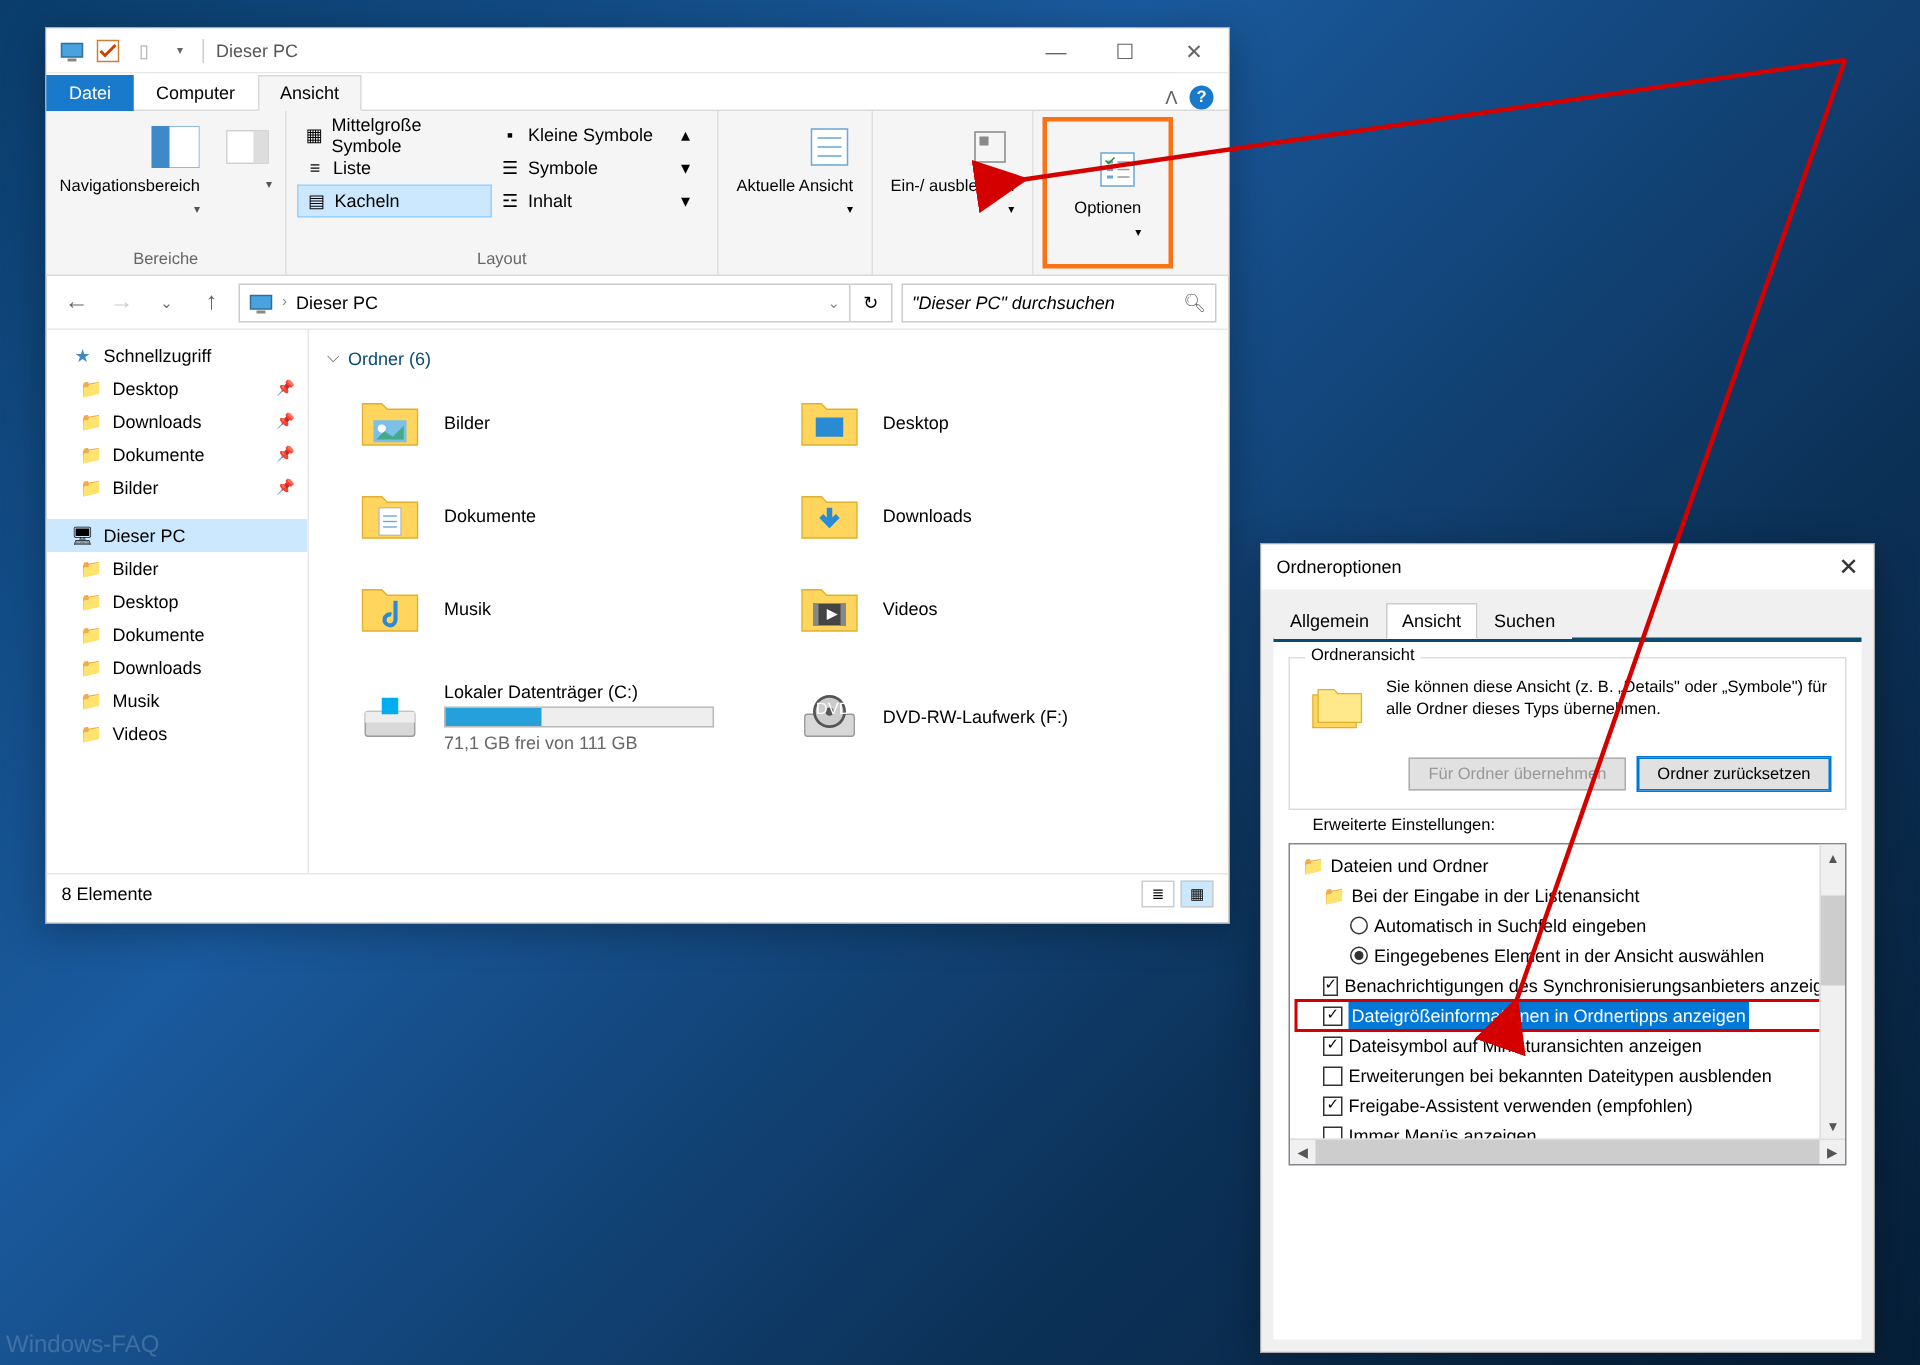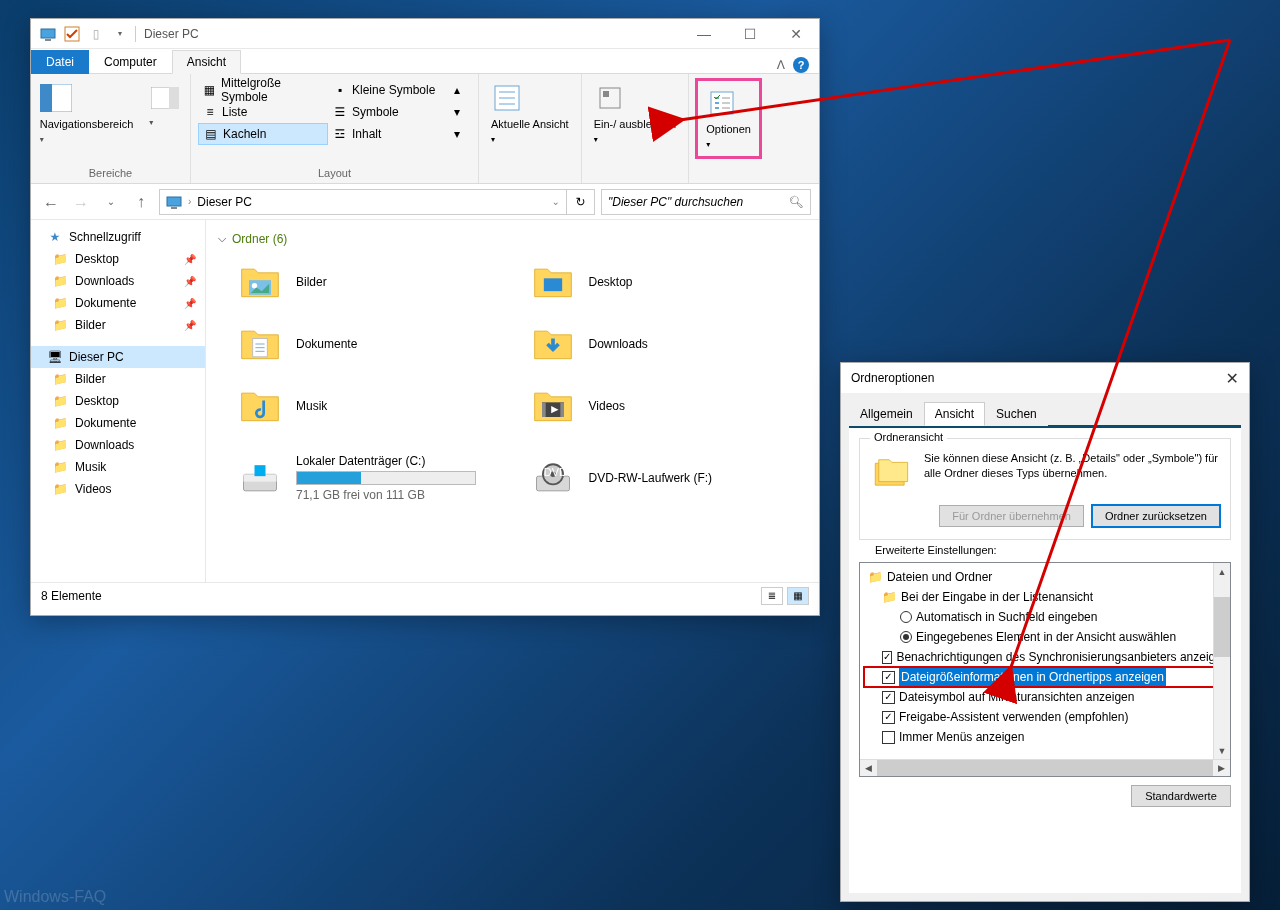--- a/index.html
+++ b/index.html
@@ -16,44 +16,44 @@
 .tabs{height:25px;display:flex;align-items:end;padding-left:0;background:#fff;border-bottom:1px solid #dadada}
 .tab{padding:4px 14px;border:1px solid transparent;position:relative;top:1px}
 .tab.blue{background:#1979ca;color:#fff;border:1px solid #1979ca}
 .tab.active{background:#f5f5f5;border:1px solid #dadada;border-bottom:1px solid #f5f5f5}
 .tabs-right{margin-left:auto;display:flex;align-items:center;gap:8px;padding-right:10px}
 .help-circle{width:16px;height:16px;border-radius:50%;background:#1979ca;color:#fff;display:flex;align-items:center;justify-content:center;font-size:11px;font-weight:bold}
 .ribbon{background:#f5f5f5;height:110px;display:flex;border-bottom:1px solid #dadada}
 .ribbon-group{border-right:1px solid #e0e0e0;padding:4px 6px 0;display:flex;flex-direction:column;align-items:center}
 .ribbon-group .grp-body{flex:1;display:flex;gap:4px;align-items:flex-start}
 .ribbon-group .grp-label{font-size:11px;color:#666;padding:2px 0 4px;text-align:center;width:100%}
-.big-btn{display:flex;flex-direction:column;align-items:flex-start;justify-content:flex-start;padding:4px 6px;min-width:55px;text-align:center;line-height:1.2;gap:4px}
+.big-btn{display:flex;flex-direction:column;align-items:flex-end;justify-content:flex-start;padding:4px 6px;min-width:55px;text-align:center;line-height:1.2;gap:4px}
 .big-btn .ico{width:32px;height:32px;display:flex;align-items:center;justify-content:center}
 .big-btn span{font-size:11px}
 .layout-grid{display:grid;grid-template-columns:130px 120px 18px;grid-auto-rows:22px;gap:0;border:1px solid transparent}
 .layout-item{display:flex;align-items:center;gap:4px;padding:2px 4px;font-size:11px}
 .layout-item.sel{background:#cce8ff;border:1px solid #99d1ff}
 .layout-item .li-ico{width:16px;height:16px;display:inline-flex;align-items:center;justify-content:center}
-.opt-highlight{border:3px solid #ec4899;padding:2px}
+.opt-highlight{border:3px solid #f97316;padding:12px}
 .addrbar{height:36px;display:flex;align-items:center;padding:4px 8px;gap:6px;border-bottom:1px solid #e8e8e8}
 .nav-arrow{width:24px;height:24px;display:flex;align-items:center;justify-content:center;color:#666;font-size:16px}
 .addr-field{flex:1;height:26px;border:1px solid #ccc;display:flex;align-items:center;padding:0 6px;gap:6px}
 .addr-field .crumb{color:#000}
 .addr-refresh{width:28px;height:26px;border:1px solid #ccc;border-left:0;display:flex;align-items:center;justify-content:center}
 .search-field{width:210px;height:26px;border:1px solid #ccc;display:flex;align-items:center;padding:0 6px;color:#888;font-style:italic}
 .search-field .srch-ico{margin-left:auto;color:#666;font-style:normal}
 .body{display:flex;height:362px}
 .sidebar{width:175px;border-right:1px solid #e8e8e8;overflow-y:auto;padding:6px 0}
 .sb-item{display:flex;align-items:center;gap:6px;padding:3px 8px 3px 22px;position:relative}
 .sb-item.top{padding-left:16px;font-weight:400}
 .sb-item.sel{background:#cce8ff}
 .sb-item .pin{margin-left:auto;color:#888;font-size:10px}
 .sb-ico{width:16px;height:16px;display:inline-flex;align-items:center;justify-content:center}
 .content{flex:1;padding:8px 12px;overflow:auto;position:relative}
-.section-hdr{color:#4d7c0f;padding:4px 0 8px 14px;cursor:default;position:relative}
+.section-hdr{color:#0c4a6e;padding:4px 0 8px 14px;cursor:default;position:relative}
 .section-hdr::before{content:"⌵";position:absolute;left:0;top:4px;color:#666;font-size:11px}
 .tiles{display:grid;grid-template-columns:1fr 1fr;gap:6px 10px;margin-bottom:16px;padding-left:14px}
 .tile{display:flex;align-items:center;gap:12px;padding:4px}
 .tile-ico{width:48px;height:48px;display:flex;align-items:center;justify-content:center}
 .drive-tile .meta{display:flex;flex-direction:column;gap:3px}
 .drive-bar{width:180px;height:14px;border:1px solid #bbb;background:#eee;position:relative}
 .drive-bar .fill{position:absolute;left:0;top:0;height:100%;background:#26a0da}
 .statusbar{height:26px;border-top:1px solid #e8e8e8;display:flex;align-items:center;padding:0 10px;color:#555}
 .statusbar .view-icons{margin-left:auto;display:flex;gap:4px}
 .view-icons div{width:22px;height:18px;border:1px solid #ccc;display:flex;align-items:center;justify-content:center;font-size:10px}
@@ -490,41 +490,42 @@
             </div>
             <div class="tree-item l1 hl">
               <span class="chk">✓</span>
               <span class="lbl">Dateigrößeinformationen in Ordnertipps anzeigen</span>
             </div>
             <div class="tree-item l1">
               <span class="chk">✓</span>
               <span class="lbl">Dateisymbol auf Miniaturansichten anzeigen</span>
             </div>
             <div class="tree-item l1">
+              <span class="chk"></span>
+              <span class="lbl">Erweiterungen bei bekannten Dateitypen ausblenden</span>
+            </div>
+            <div class="tree-item l1">
               <span class="chk">✓</span>
               <span class="lbl">Freigabe-Assistent verwenden (empfohlen)</span>
             </div>
             <div class="tree-item l1">
               <span class="chk"></span>
               <span class="lbl">Immer Menüs anzeigen</span>
             </div>
           </div>
         <div class="tree-scroll">
             <div class="arr">▲</div>
             <div class="thumb"></div>
             <div class="arr" style="margin-top:auto">▼</div>
           </div>
         <div class="tree-hscroll">
             <div class="arr">◀</div>
             <div class="thumb"></div>
             <div class="arr">▶</div>
           </div>
-      </div>
-      <div class="defaults-row">
-        <button class="btn">Standardwerte</button>
       </div>
     </div>
   </div>
 </div>
 
 <svg class="anno" width="1280" height="910" style="left:0;top:0">
   <defs>
       <marker id="ah" markerWidth="12" markerHeight="12" refX="2" refY="6" orient="auto">
         <path d="M12 0 L0 6 L12 12 z" fill="#d40000"></path>
       </marker>

